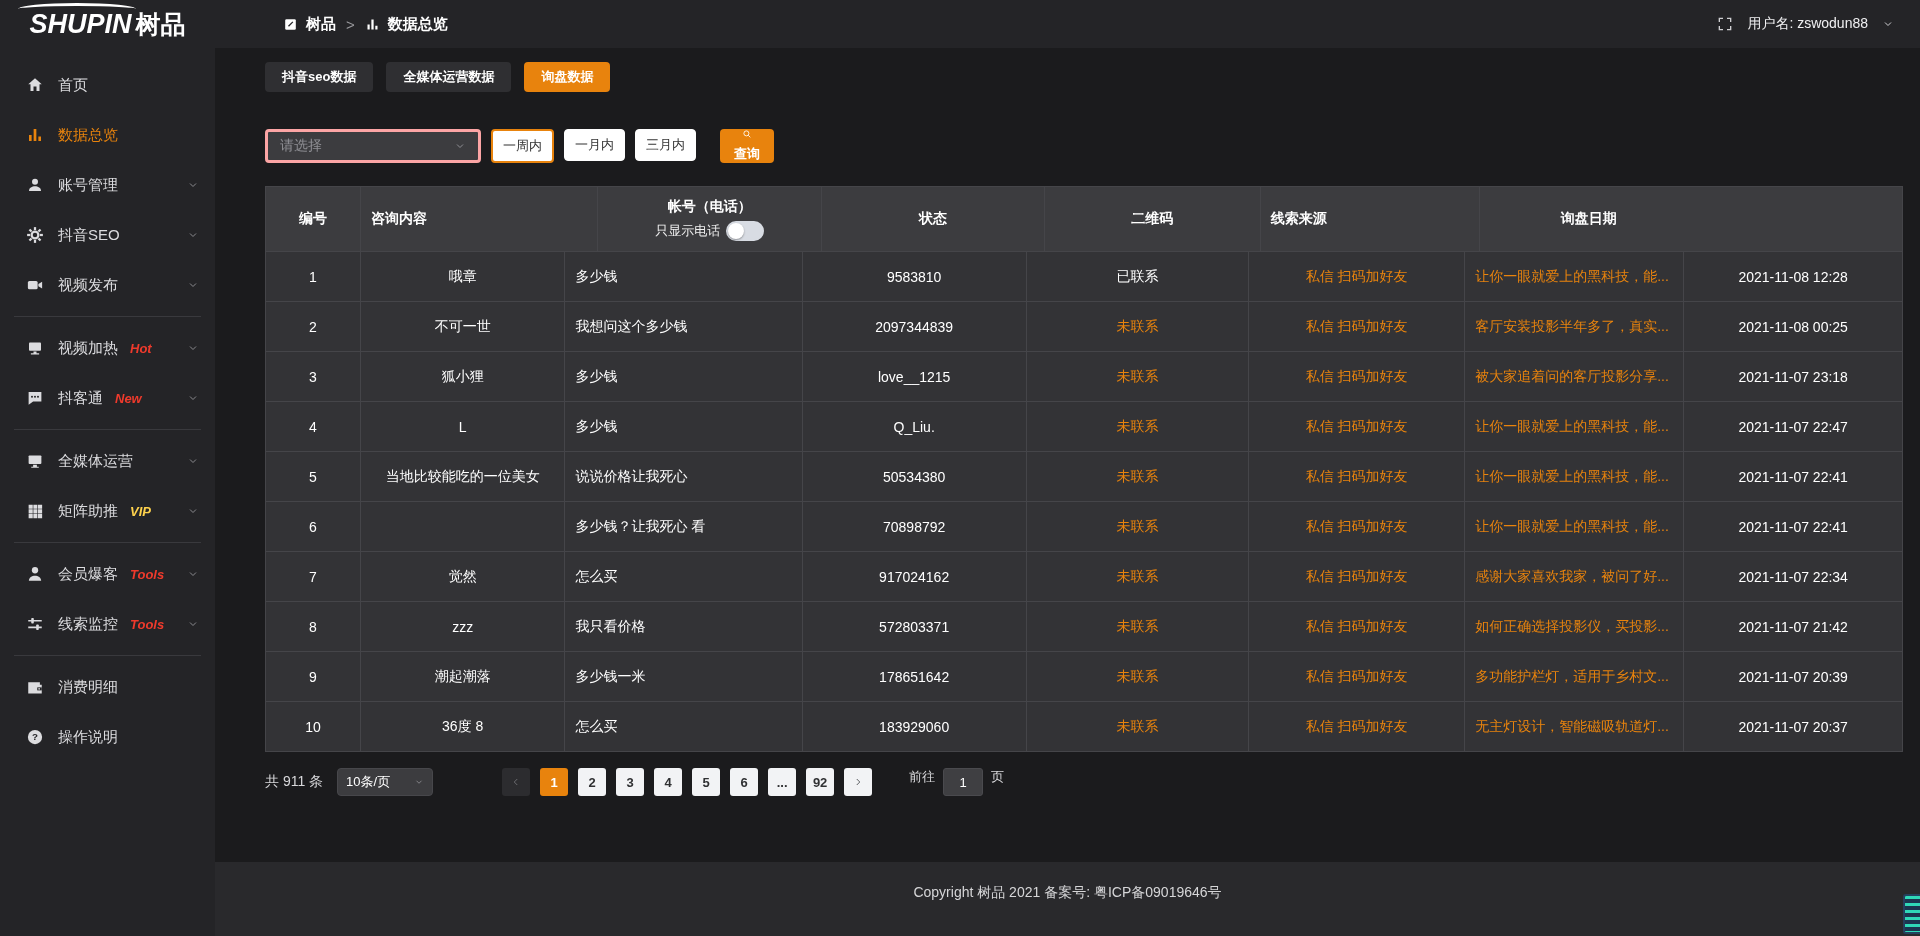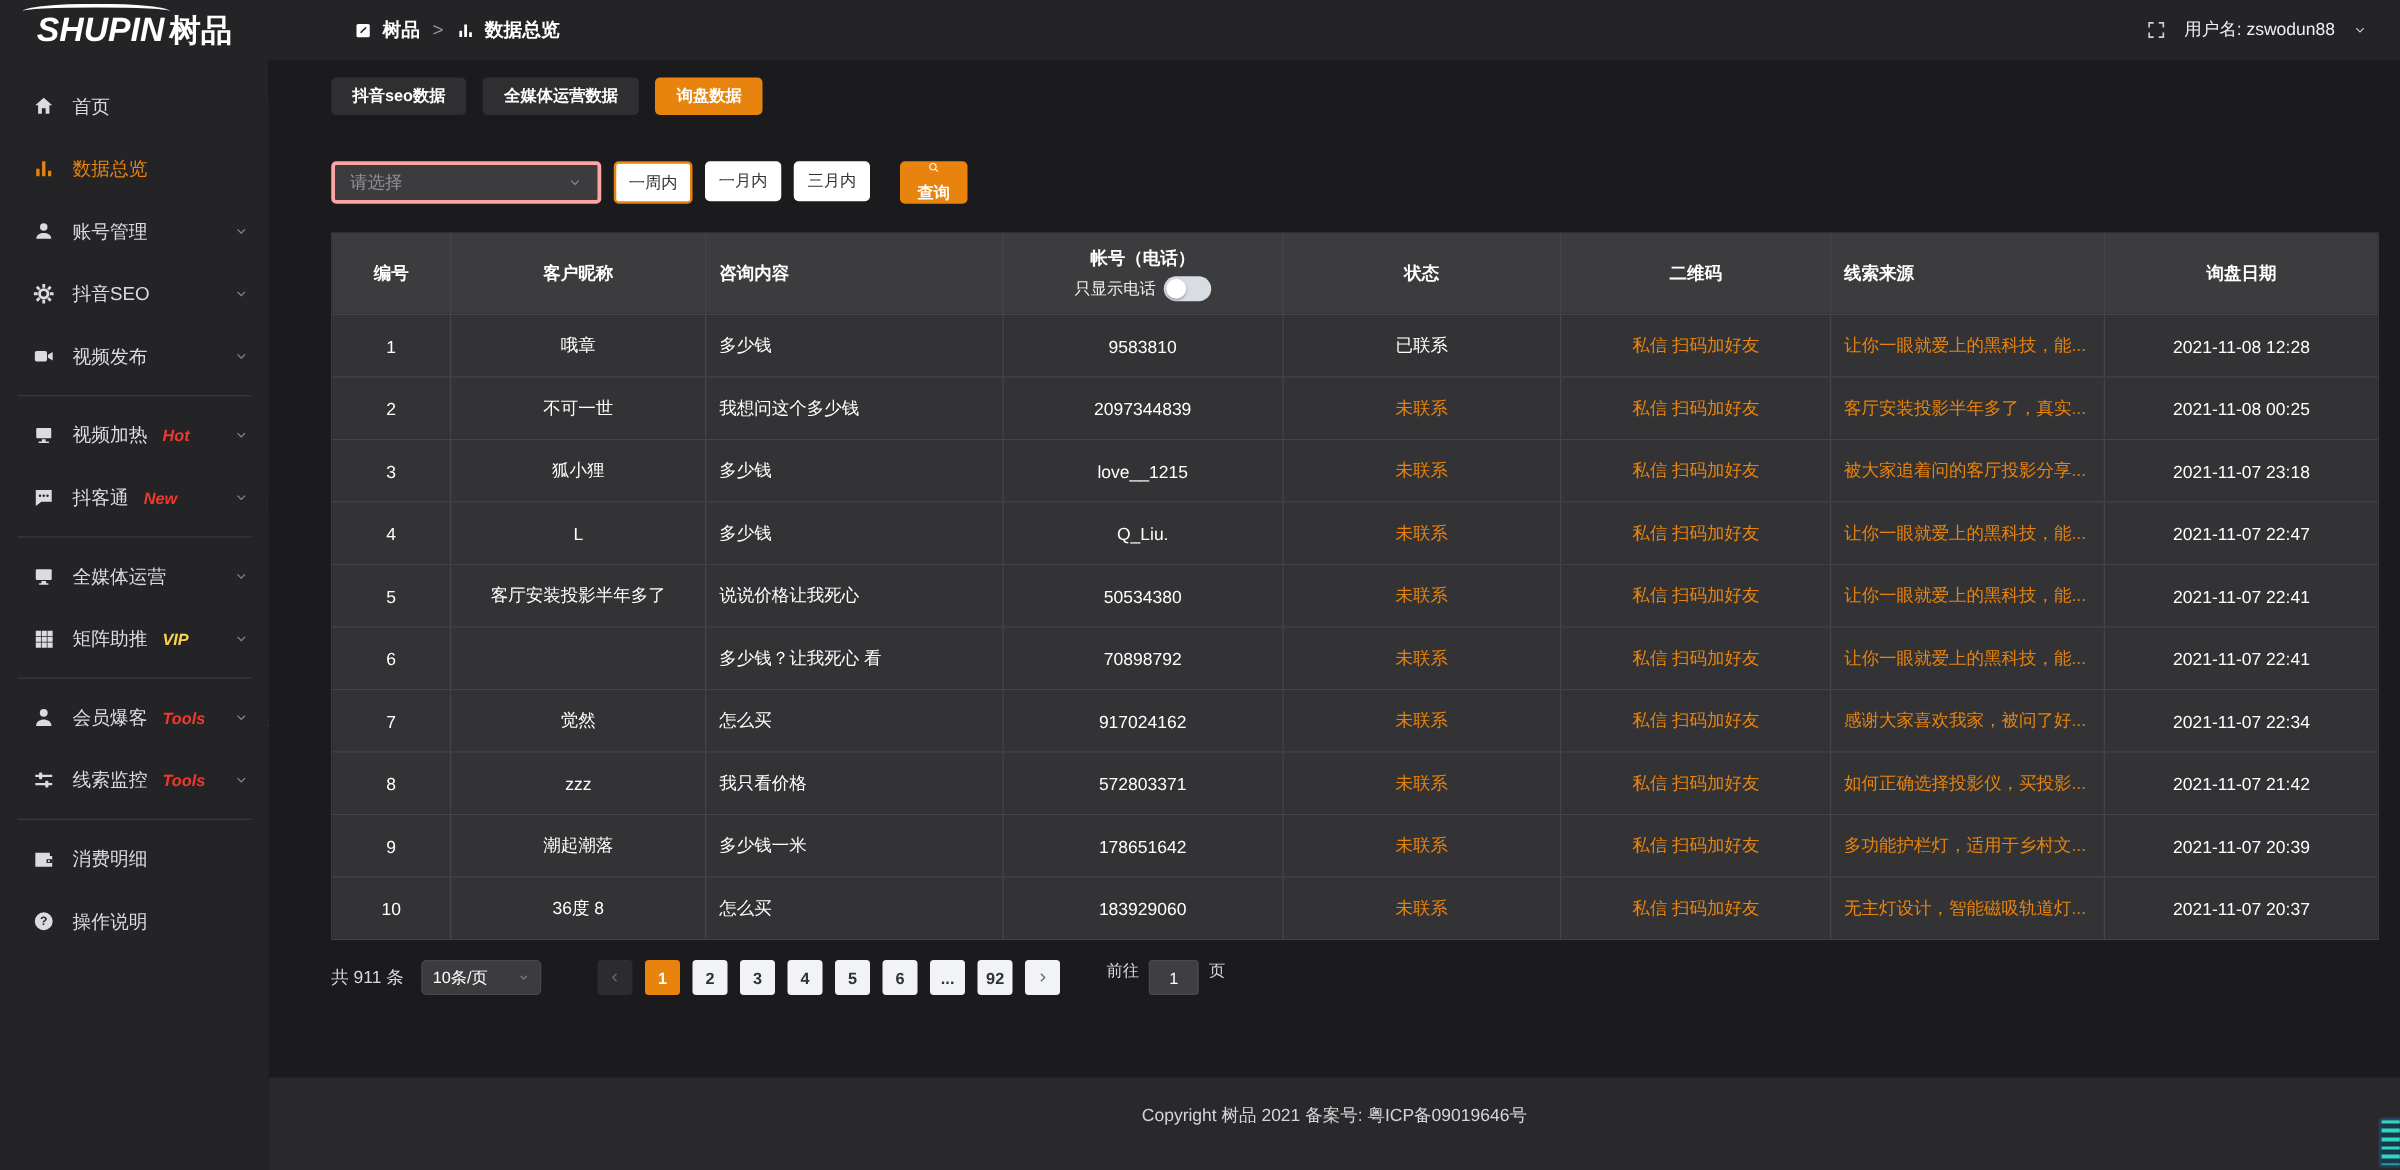--- a/index.html
+++ b/index.html
@@ -70,21 +70,21 @@
   .acct-head { display:flex; flex-direction:column; align-items:center; justify-content:center; gap:5px; }
   .acct-sub { display:flex; align-items:center; gap:6px; font-size:13px; font-weight:400; color:#efefef; }
   .toggle { width:38px; height:20px; border-radius:10px; background:#d8dce3; position:relative; cursor:pointer; }
   .toggle::after { content:""; position:absolute; left:2px; top:2px; width:16px; height:16px; border-radius:50%;
     background:#fff; box-shadow:0 1px 2px rgba(0,0,0,.35); }
 
   
   .pagi { display:flex; align-items:center; margin-top:16px; font-size:13px; color:#d8d8db; }
   .pagi .total { margin-right:14px; font-size:14px; }
   .psize { width:96px; height:28px; background:#3c3c3f; border:1px solid #47474b; border-radius:4px;
-    display:flex; align-items:center; padding:0 8px; cursor:pointer; margin-right:40px; }
+    display:flex; align-items:center; padding:0 8px; cursor:pointer; margin-right:64px; }
   .psize span { font-size:13px; color:#fff; }
   .psize svg { margin-left:auto; width:10px; height:10px; stroke:#8f8f94; fill:none; stroke-width:2; }
   .pg { min-width:28px; height:28px; margin:0 5px; border:none; border-radius:3px; background:#f2f3f5;
     color:#303133; font-size:13px; font-weight:700; cursor:pointer; display:flex; align-items:center;
     justify-content:center; font-family:inherit; }
   .pg.active { background:#e8830d; color:#fff; }
   .pg.nav svg { width:12px; height:12px; stroke:#606266; fill:none; stroke-width:2; }
   .pg.prev { background:#2c2c2f; }
   .pg.prev svg { stroke:#6a6a6e; }
   .goto { display:flex; align-items:flex-start; margin-left:32px; gap:8px; }
@@ -411,21 +411,20 @@
       <svg>
           <use href="#search-glyph"></use>
         </svg>
       <span>查询</span>
     </button>
   </div>
 
   <div class="table">
     <div class="t-head">
       <div class="cell col-0">编号</div>
-      <div class="cell col-1">客户昵称</div>
       <div class="cell col-2 left">咨询内容</div>
       <div class="cell col-3">
         <div class="acct-head">
           <span>帐号（电话）</span>
           <span class="acct-sub">
             <span>只显示电话</span>
             <span class="toggle"></span>
           </span>
         </div>
       </div>
@@ -470,21 +469,21 @@
       <div class="cell col-1">L</div>
       <div class="cell col-2 left">多少钱</div>
       <div class="cell col-3">Q_Liu.</div>
       <div class="cell col-4 orange">未联系</div>
       <div class="cell col-5 orange">私信 扫码加好友</div>
       <div class="cell col-6 left orange">让你一眼就爱上的黑科技，能...</div>
       <div class="cell col-7">2021-11-07 22:47</div>
     </div>
         <div class="t-row">
       <div class="cell col-0">5</div>
-      <div class="cell col-1">客厅安装投影半年多了</div>
+      <div class="cell col-1">当地比较能吃的一位美女</div>
       <div class="cell col-2 left">说说价格让我死心</div>
       <div class="cell col-3">50534380</div>
       <div class="cell col-4 orange">未联系</div>
       <div class="cell col-5 orange">私信 扫码加好友</div>
       <div class="cell col-6 left orange">让你一眼就爱上的黑科技，能...</div>
       <div class="cell col-7">2021-11-07 22:41</div>
     </div>
         <div class="t-row">
       <div class="cell col-0">6</div>
       <div class="cell col-1"></div>

